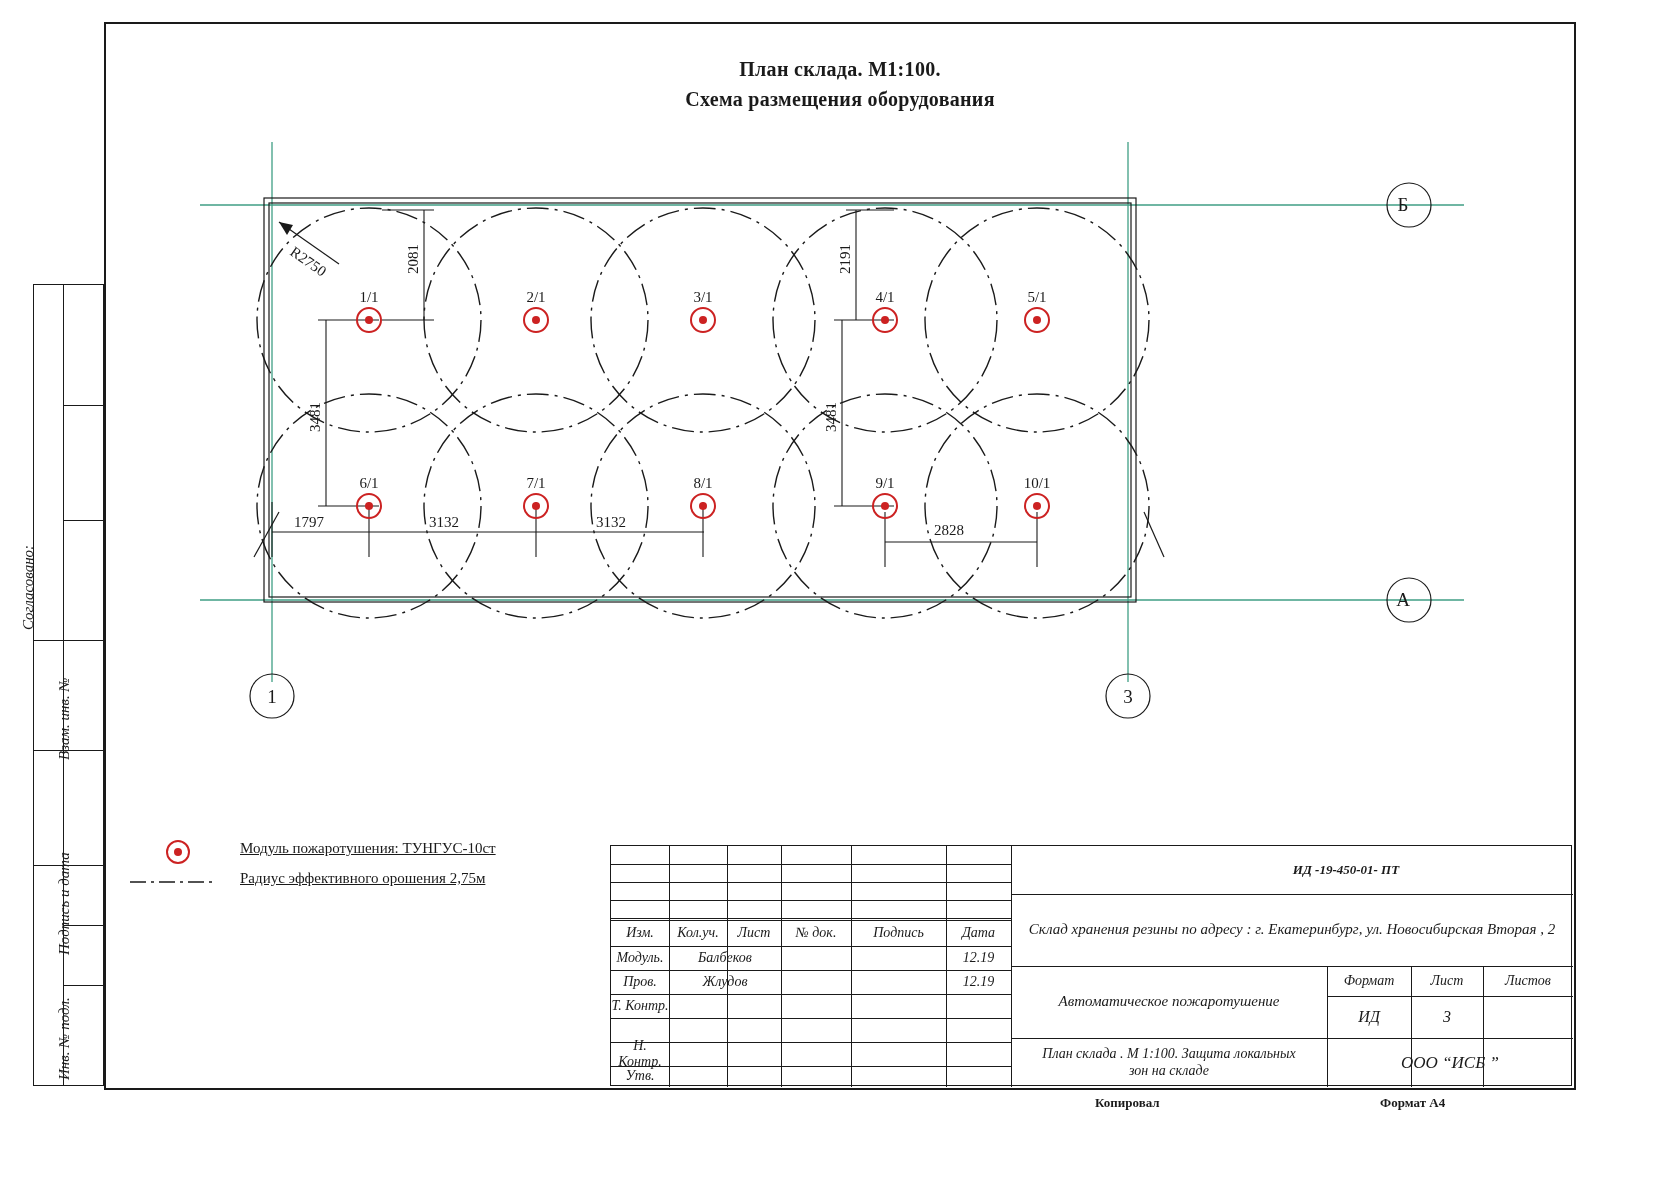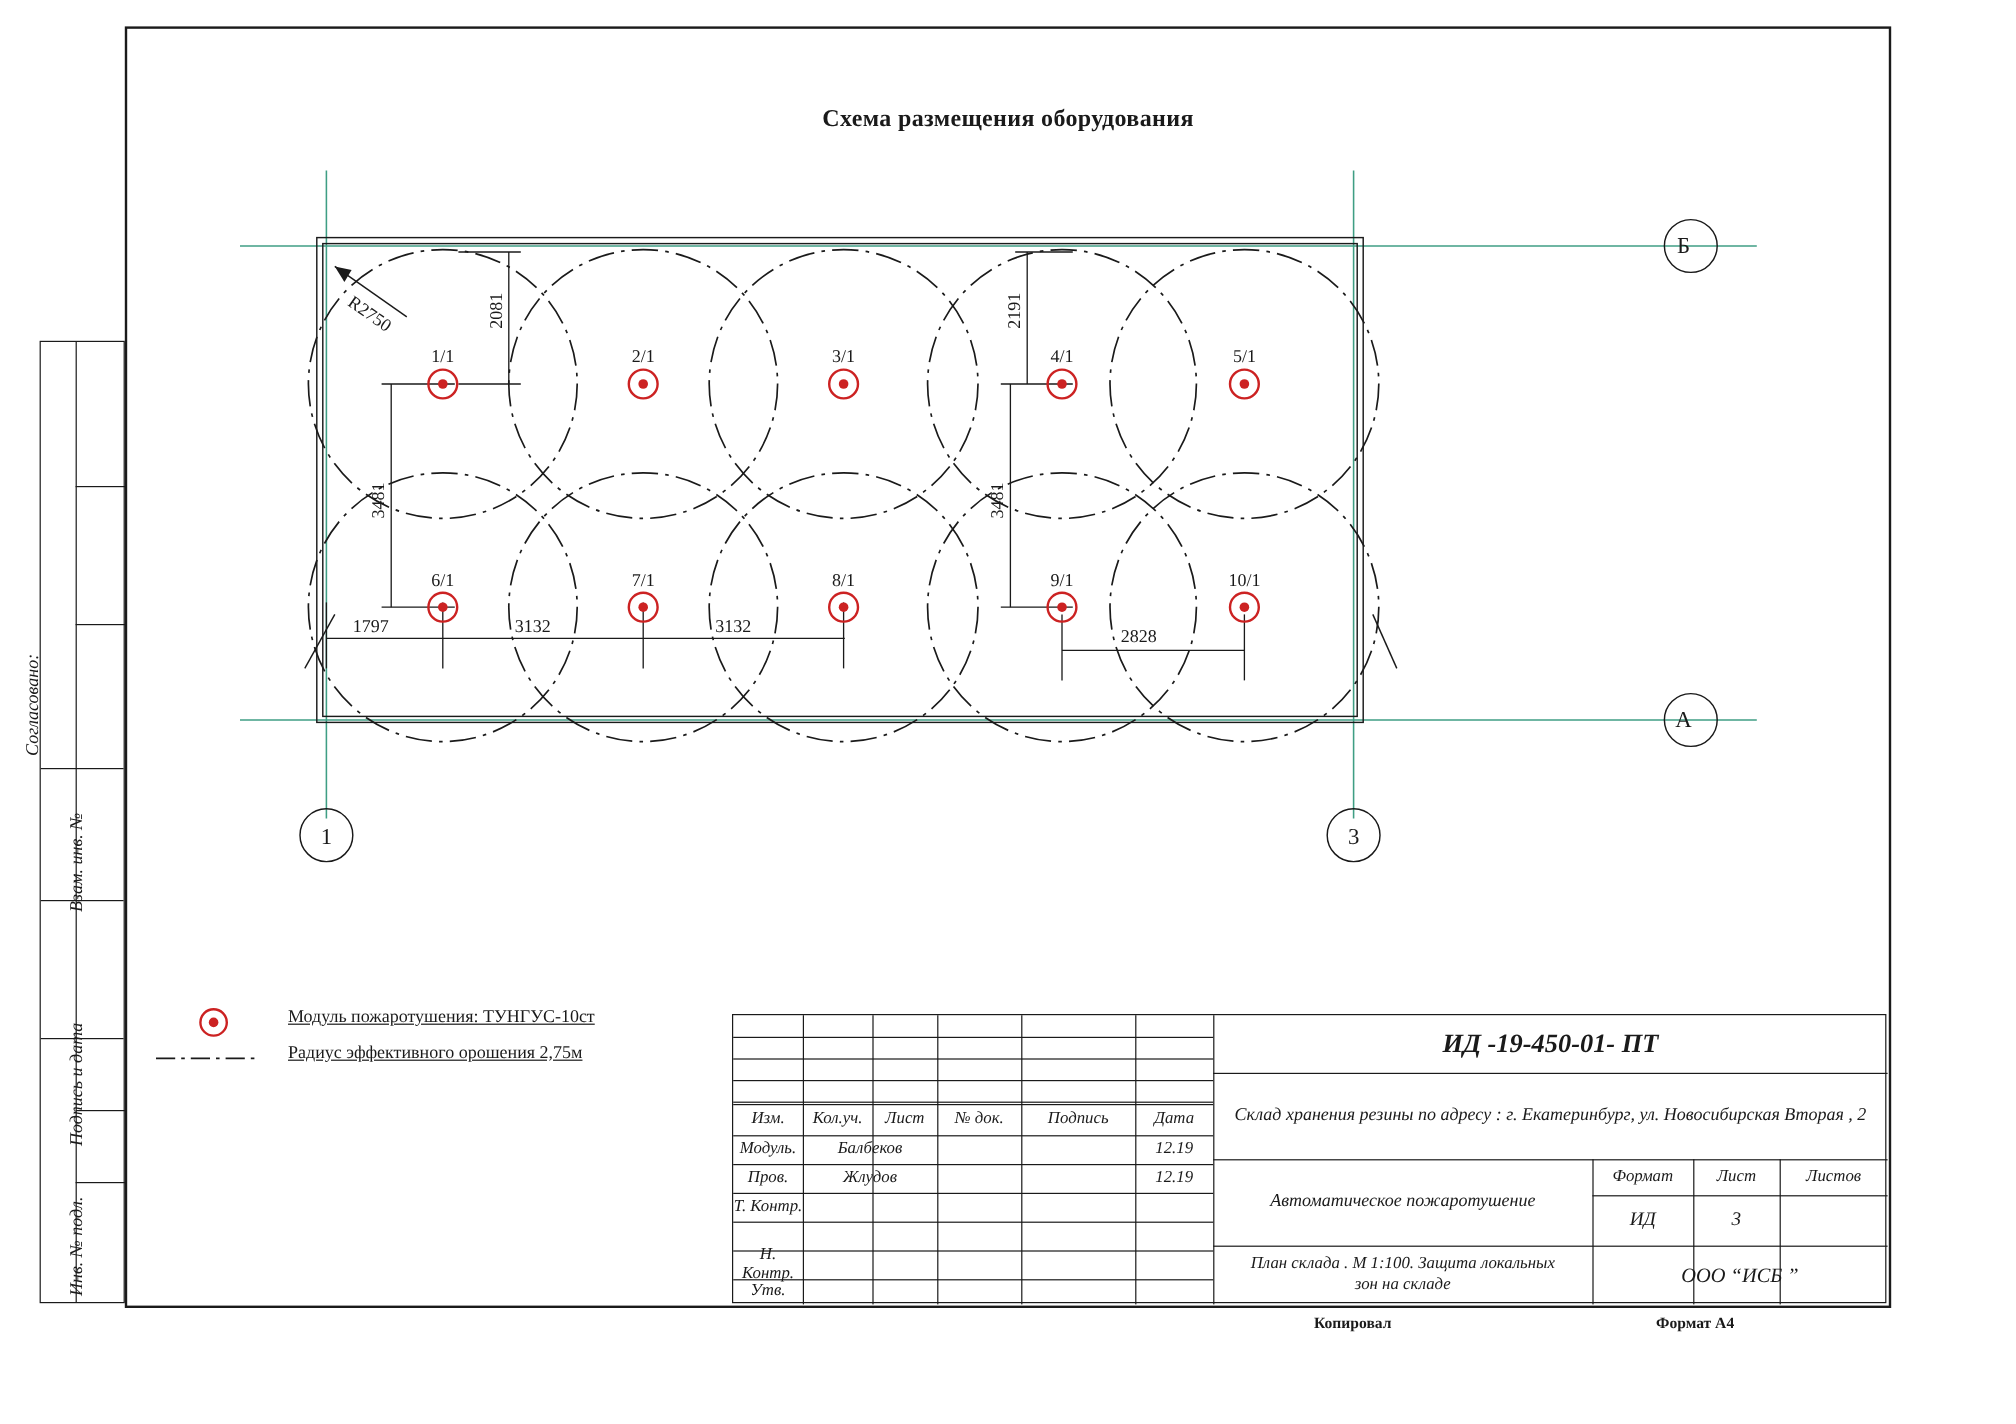--- a/index.html
+++ b/index.html
@@ -49,20 +49,21 @@
     <div class="hline" style="top:120px;left:29px;width:42px"></div>
     <div class="hline" style="top:235px;left:29px;width:42px"></div>
     <div class="hline" style="top:640px;left:29px;width:42px"></div>
     <div class="hline" style="top:700px;left:29px;width:42px"></div>
   </div>
   <div class="vtext" style="left:20px;top:630px">Согласовано:</div>
   <div class="vtext2" style="left:56px;top:760px">Взам. инв. №</div>
   <div class="vtext2" style="left:56px;top:955px">Подпись и дата</div>
   <div class="vtext2" style="left:56px;top:1080px">Инв. № подл.</div>
 
+  <div class="title1">План склада. М1:100.</div>
   <div class="title2">Схема размещения оборудования</div>
 
   <div class="draw">
     <svg width="1468" height="760" viewBox="0 0 1468 760" xmlns="http://www.w3.org/2000/svg">
       <defs>
         <style>
           .dd{fill:none;stroke:#1a1a1a;stroke-width:1.4;stroke-dasharray:22 6 3 6;}
           .sl{fill:none;stroke:#1a1a1a;stroke-width:1.2;}
           .gr{fill:none;stroke:#3f9e84;stroke-width:1.3;}
           .dim{fill:none;stroke:#1a1a1a;stroke-width:1.1;}
@@ -249,21 +250,21 @@
 
     <div class="cell" style="left:0;top:172px;width:58px;height:24px"></div>
     <div class="cell bt" style="left:0;top:196px;width:400px;height:0"></div>
 
     <div class="cell" style="left:0;top:196px;width:58px;height:24px">Н. Контр.</div>
     <div class="cell bt" style="left:0;top:220px;width:400px;height:0"></div>
 
     <div class="cell" style="left:0;top:220px;width:58px;height:21px">Утв.</div>
 
     <div class="cell bt" style="left:400px;top:48px;width:562px;height:0"></div>
-    <div class="cell" style="left:400px;top:0;width:562px;height:48px;font-weight:bold;font-size:22px">ИД -19-450-01- ПТ</div>
+    <div class="cell" style="left:400px;top:0;width:670px;height:48px;font-weight:bold;font-size:13px">ИД -19-450-01- ПТ</div>
 
     <div class="cell" style="left:400px;top:48px;width:562px;height:72px;font-size:15px;padding:0 8px">Склад хранения резины по адресу : г. Екатеринбург, ул. Новосибирская Вторая , 2</div>
     <div class="cell bt" style="left:400px;top:120px;width:562px;height:0"></div>
 
     <div class="cell bl" style="left:716px;top:120px;width:0;height:121px"></div>
     <div class="cell bl" style="left:800px;top:120px;width:0;height:121px"></div>
     <div class="cell bl" style="left:872px;top:120px;width:0;height:121px"></div>
     <div class="cell bt" style="left:716px;top:150px;width:246px;height:0"></div>
     <div class="cell" style="left:716px;top:120px;width:84px;height:30px">Формат</div>
     <div class="cell" style="left:800px;top:120px;width:72px;height:30px">Лист</div>

